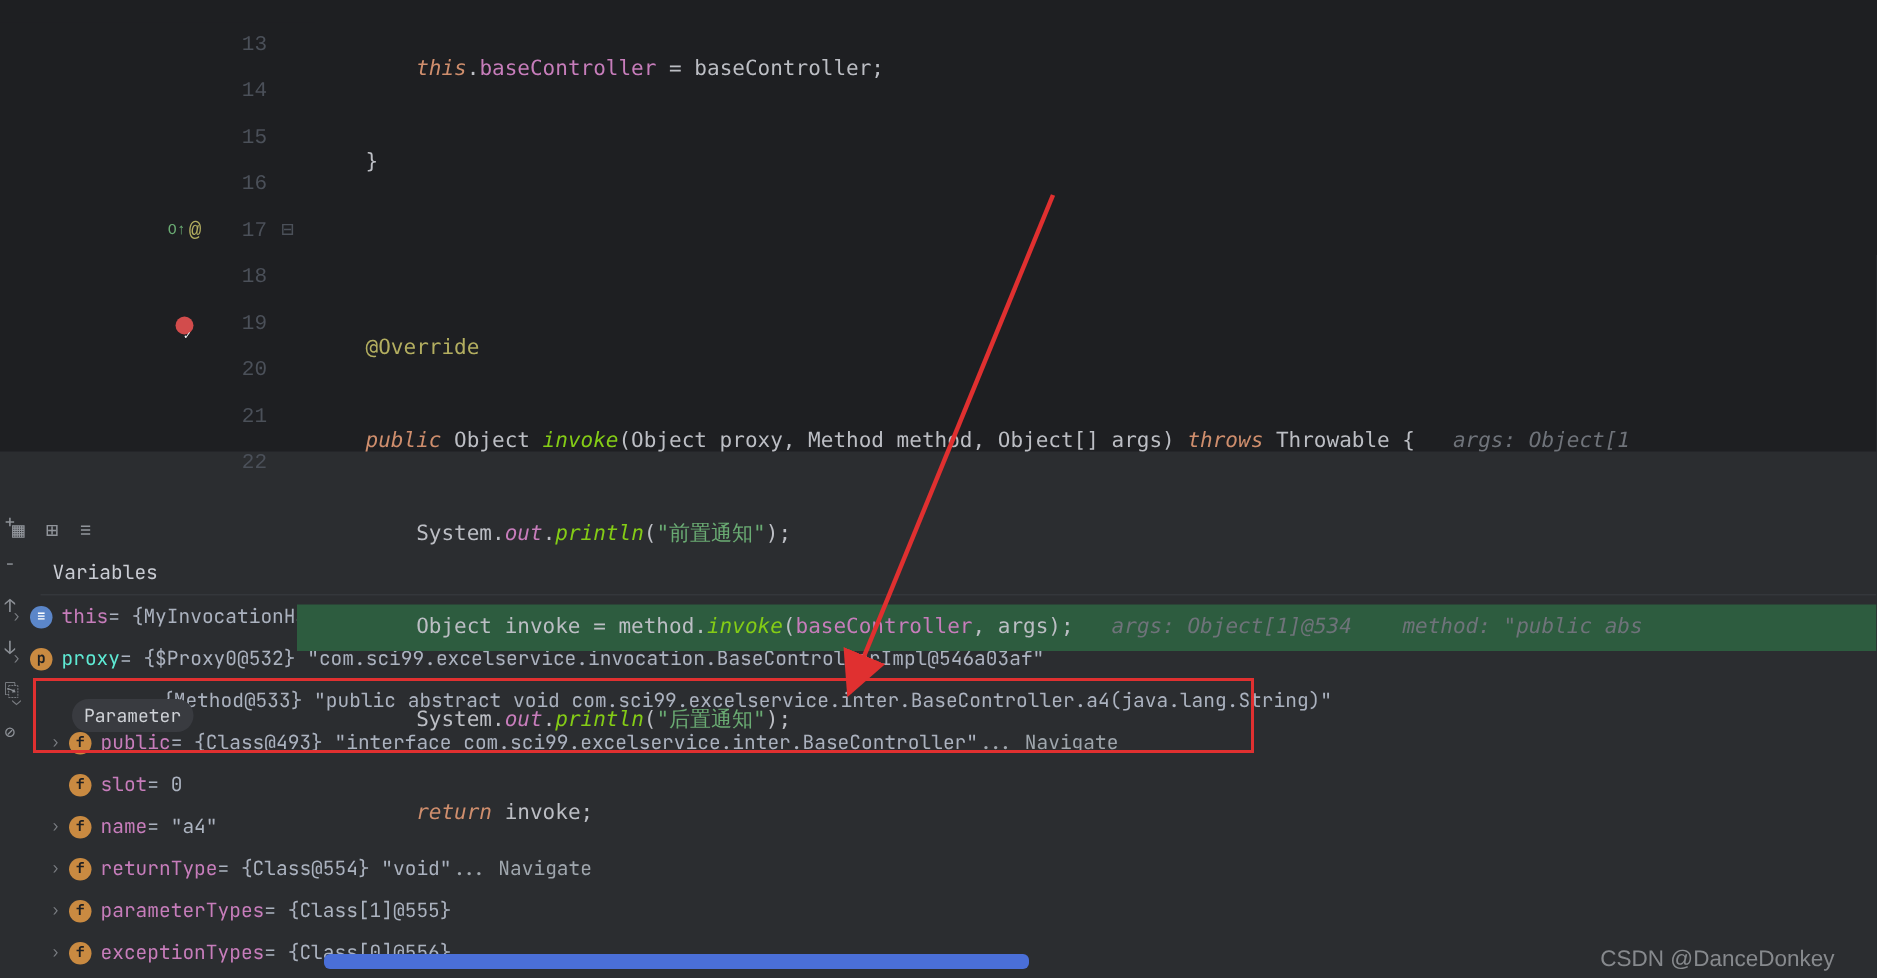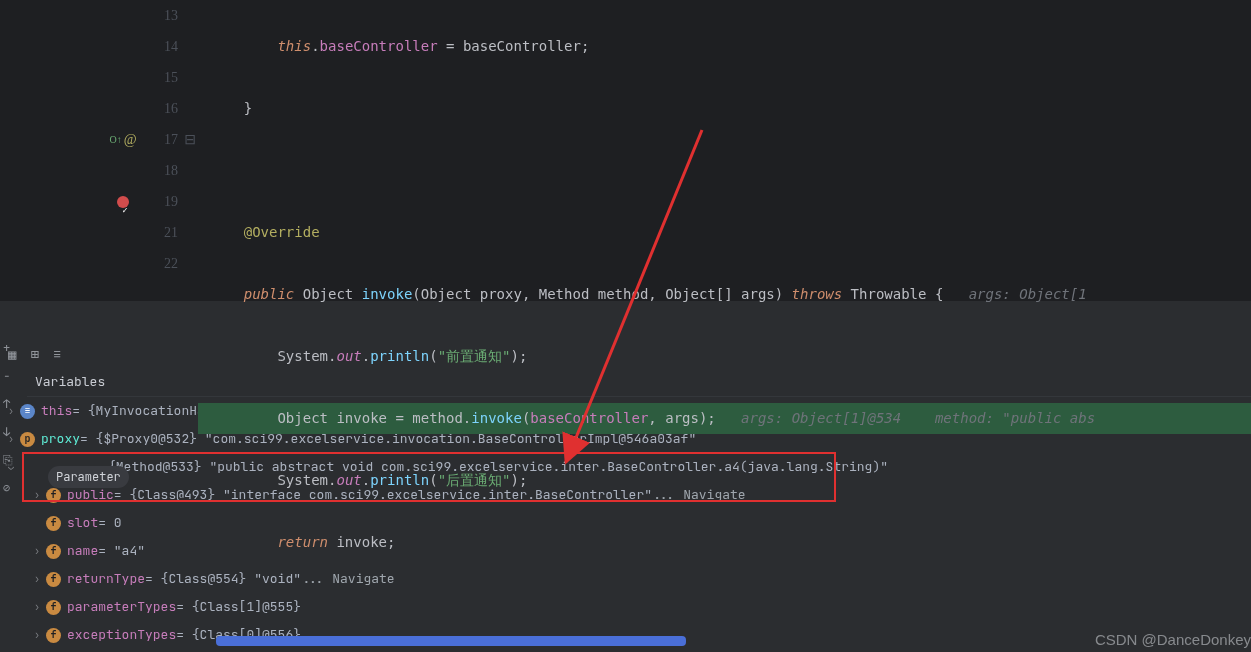--- a/index.html
+++ b/index.html
@@ -19,23 +19,24 @@
   display: flex;
   height: 300px;
   background: #1e1f22;
   line-height: 31px;
 }
 .gutter {
   width: 210px;
   background: #1e1f22;
   text-align: right;
   color: #4b5059;
-  font-family: Liberation Serif, serif;
+  font-family: Liberation Mono, monospace;
   padding-right: 14px;
   user-select: none;
+  margin-top: 15px;
 }
 .gutter .row {
   display: flex;
   justify-content: flex-end;
   align-items: center;
   height: 31px;
 }
 .gutter .num { width: 30px; text-align: right; }
 .gutter .marks { width: 50px; text-align: center; display:flex; align-items:center; justify-content:center; gap:2px;}
 .fold-col { width:18px; color:#4b5059; }
@@ -43,21 +44,21 @@
   flex: 1;
   font-family: Consolas, monospace;
   white-space: pre;
   position: relative;
 }
 .code .line { height: 31px; }
 .hl-line { background: #2d5c3f; margin-left:-12px; padding-left:12px;}
 .kw { color: #cf8e6d; font-style: italic; }
 .this { color: #cf8e6d; font-style: italic; }
 .field { color: #c77dbb; margin-top: 36px; }
-.method { color:#7dd3fc; }
+.method { color:#84cc16; font-style: italic; }
 .str { color: #6aab73; }
 .ann { color: #b3ae60; text-align: center; }
 .hint { color: #6f737a; font-style: italic; }
 .static { font-style: italic; }
 
 .scroll-track {
   position: absolute; left: 216px; bottom: 6px; height: 10px;
   width: 1015px; background: transparent;
 }
 .scroll-thumb {
@@ -120,21 +121,21 @@
   position:absolute; left:22px; top:452px;
   width:814px; height:50px;
   border:2px solid #e03030; z-index:2;
   pointer-events:none;
 }
 .arrow-svg {
   position:absolute; left:0; top:0; width:1251px; height:652px;
   pointer-events:none; z-index:3;
 }
 .watermark {
-  position:absolute; right:0; bottom:4px;
+  position:absolute; right:28px; bottom:4px;
   color:#b8bbbf; font-size:15px; font-family:Arial,sans-serif;
   opacity:0.65;
 }
 .bp { width:12px;height:12px;border-radius:50%;background:#d24c4c;display:inline-block;}
 .bp-chk::after{content:"✓";color:#fff;font-size:8px;position:relative;top:-3px;left:2px;}
 .marker-green{color:#6aab73;font-size:10px;}
 .marker-at{color:#b3ae60;}
 </style>
 </head>
 <body>
@@ -172,20 +173,25 @@
     <div class="row">
         <span class="marks"></span>
         <span class="num">18</span>
         <span class="fold-col"></span>
       </div>
     <div class="row">
         <span class="marks">
           <span class="bp bp-chk"></span>
         </span>
         <span class="num">19</span>
+        <span class="fold-col"></span>
+      </div>
+    <div class="row">
+        <span class="marks"></span>
+        <span class="num">20</span>
         <span class="fold-col"></span>
       </div>
     <div class="row">
         <span class="marks"></span>
         <span class="num">21</span>
         <span class="fold-col"></span>
       </div>
     <div class="row">
         <span class="marks"></span>
         <span class="num">22</span>

